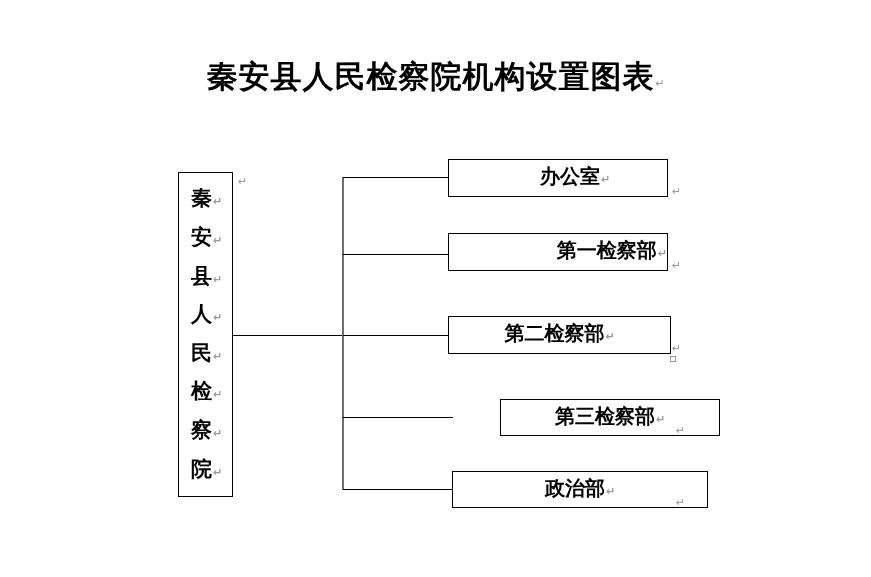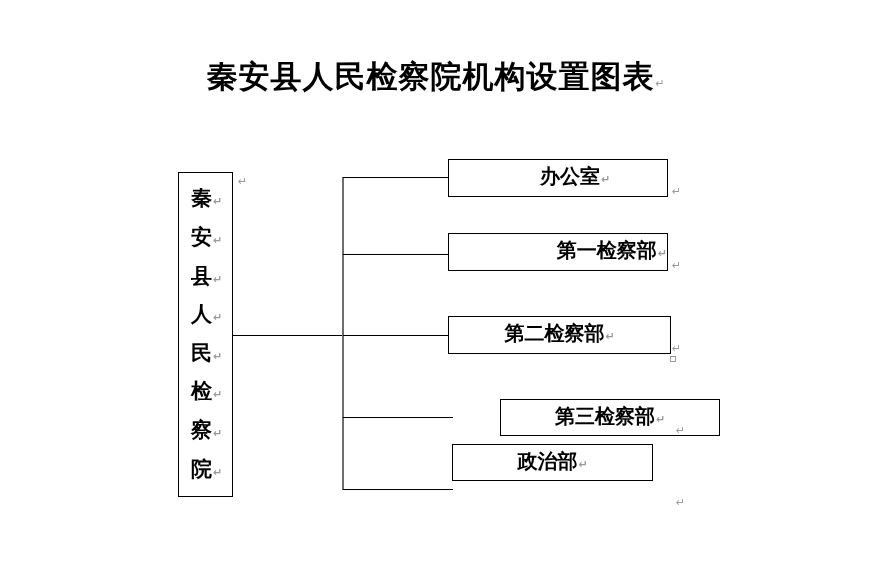--- a/index.html
+++ b/index.html
@@ -168,18 +168,18 @@
     <span class="leaf-label"><span>第二检察部</span><span class="pilcrow-inline">↵</span></span>
   </div>
   <span class="pilcrow" style="left:672px; top:343px;">↵</span>
   <div class="anchor-square" style="left:670px; top:356px;"></div>
 
   <div class="leaf-box" style="left:452px; top:399px; width:220px; height:37px;margin-left:48px;">
     <span class="leaf-label"><span>第三检察部</span><span class="pilcrow-inline">↵</span></span>
   </div>
   <span class="pilcrow" style="left:676px; top:425px;">↵</span>
 
-  <div class="leaf-box" style="left:452px; top:444px; width:201px; height:37px;">
+  <div class="leaf-box" style="left:452px; top:471px; width:256px; height:37px;">
     <span class="leaf-label"><span>政治部</span><span class="pilcrow-inline">↵</span></span>
   </div>
   <span class="pilcrow" style="left:676px; top:497px;">↵</span>
 
 </div>
 
 </body></html>

